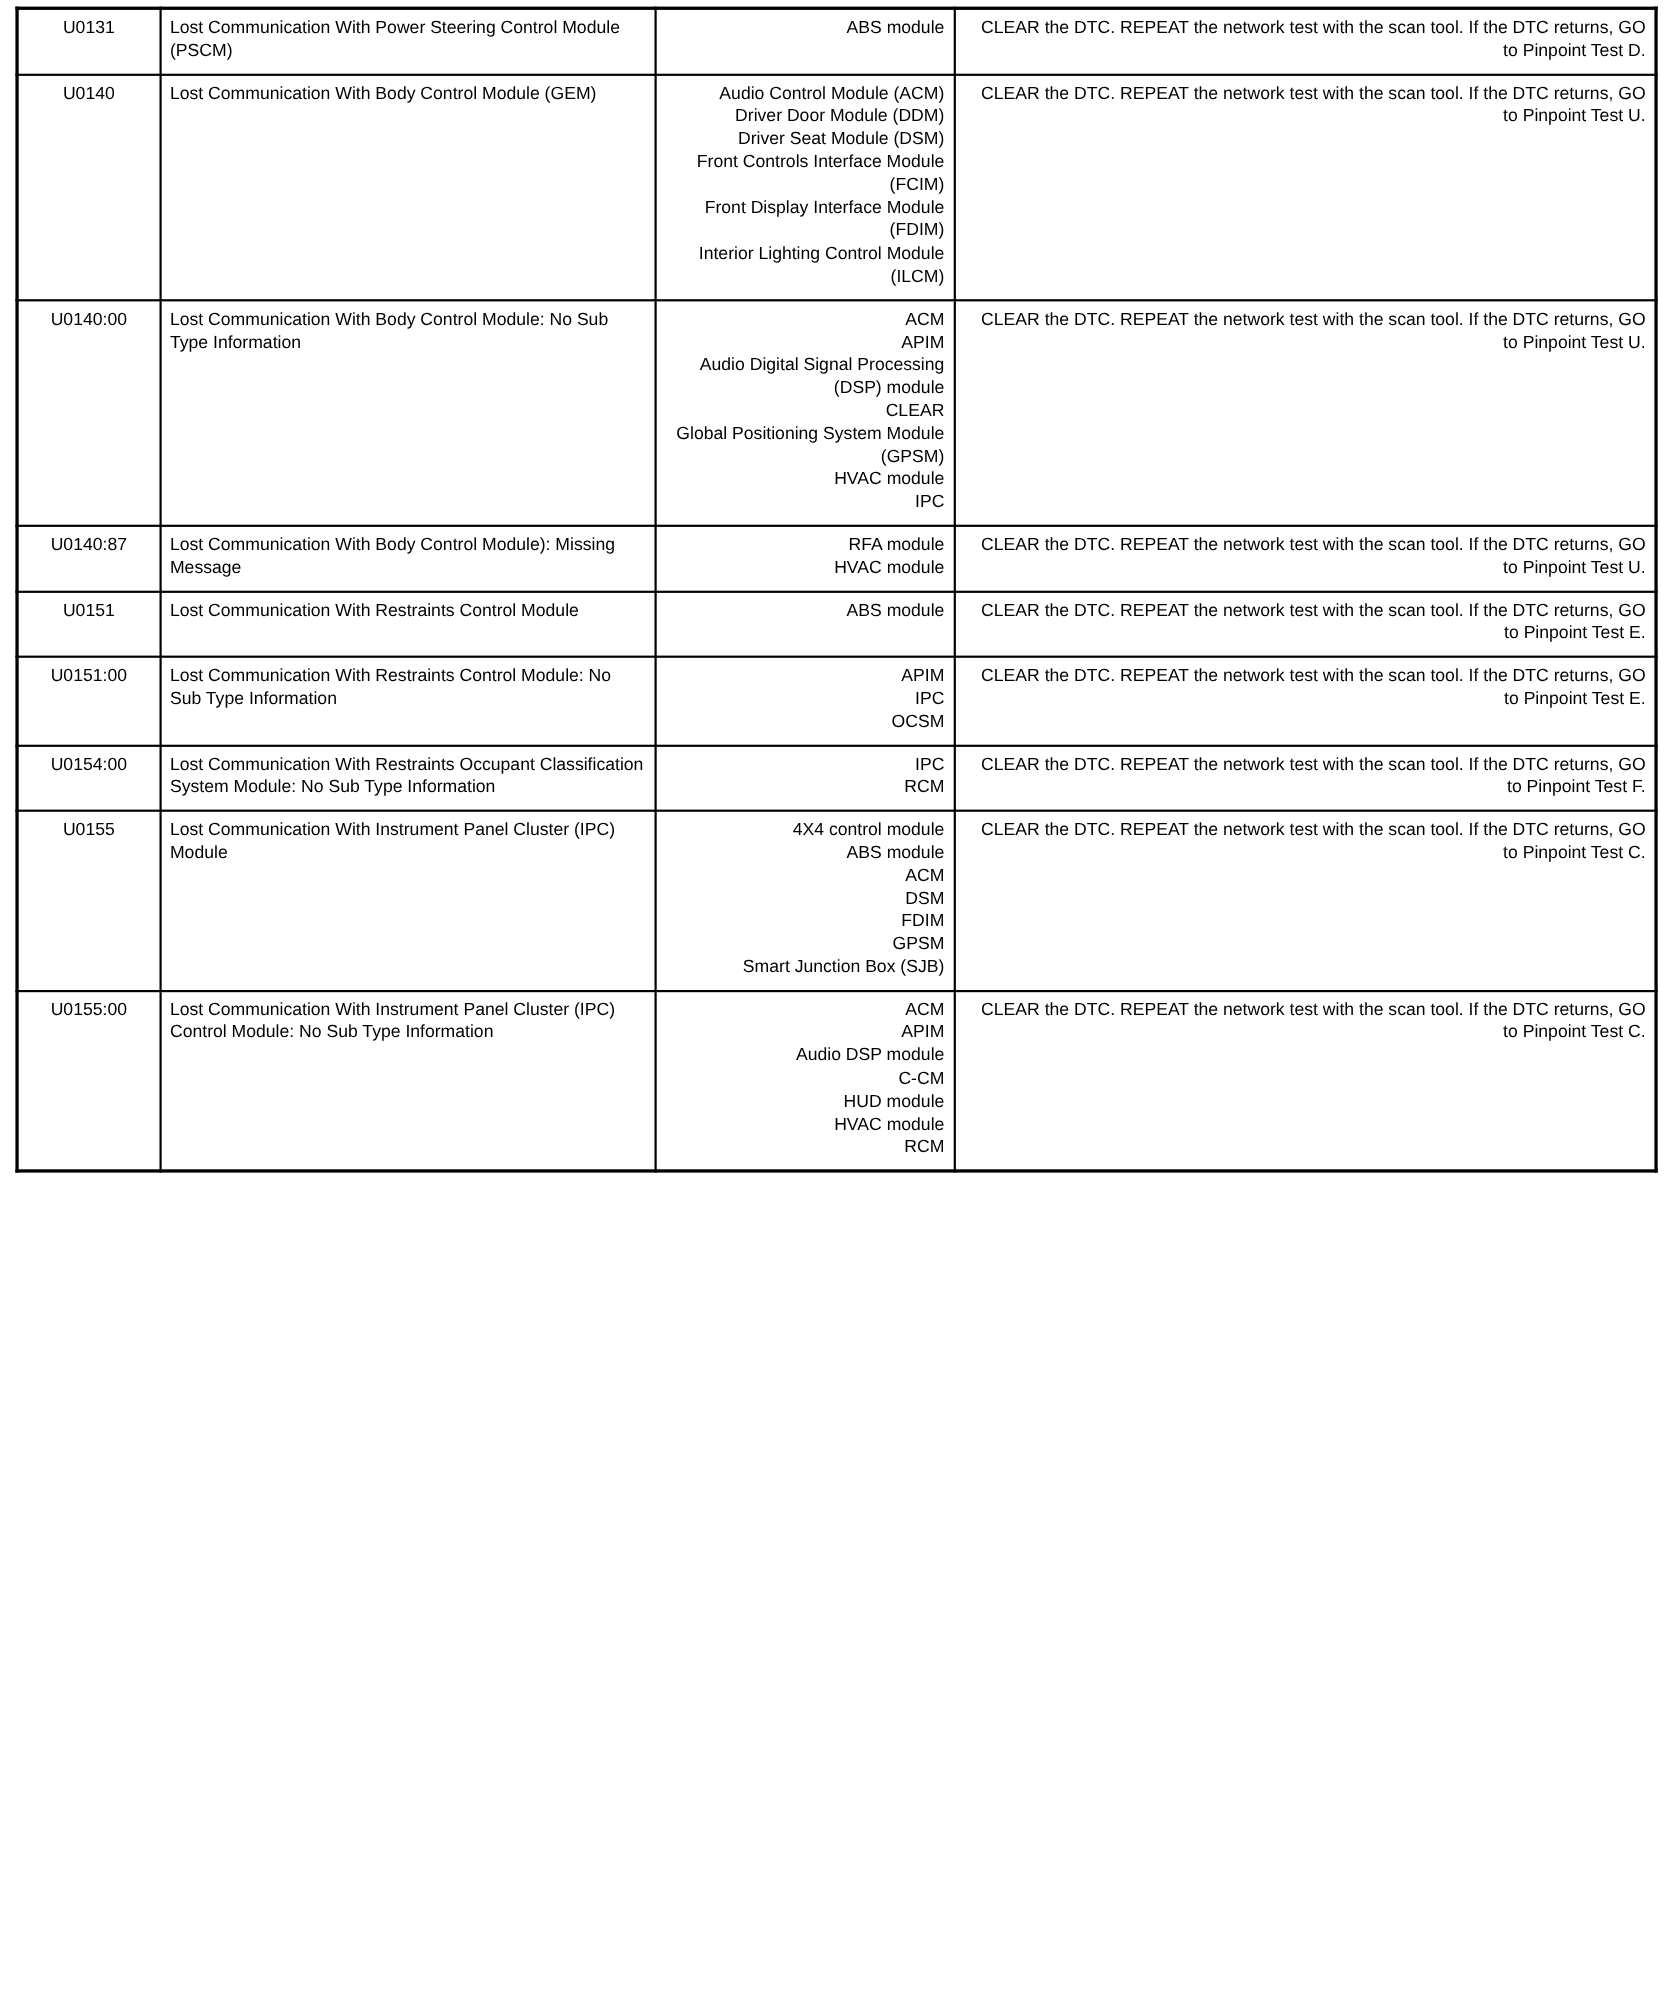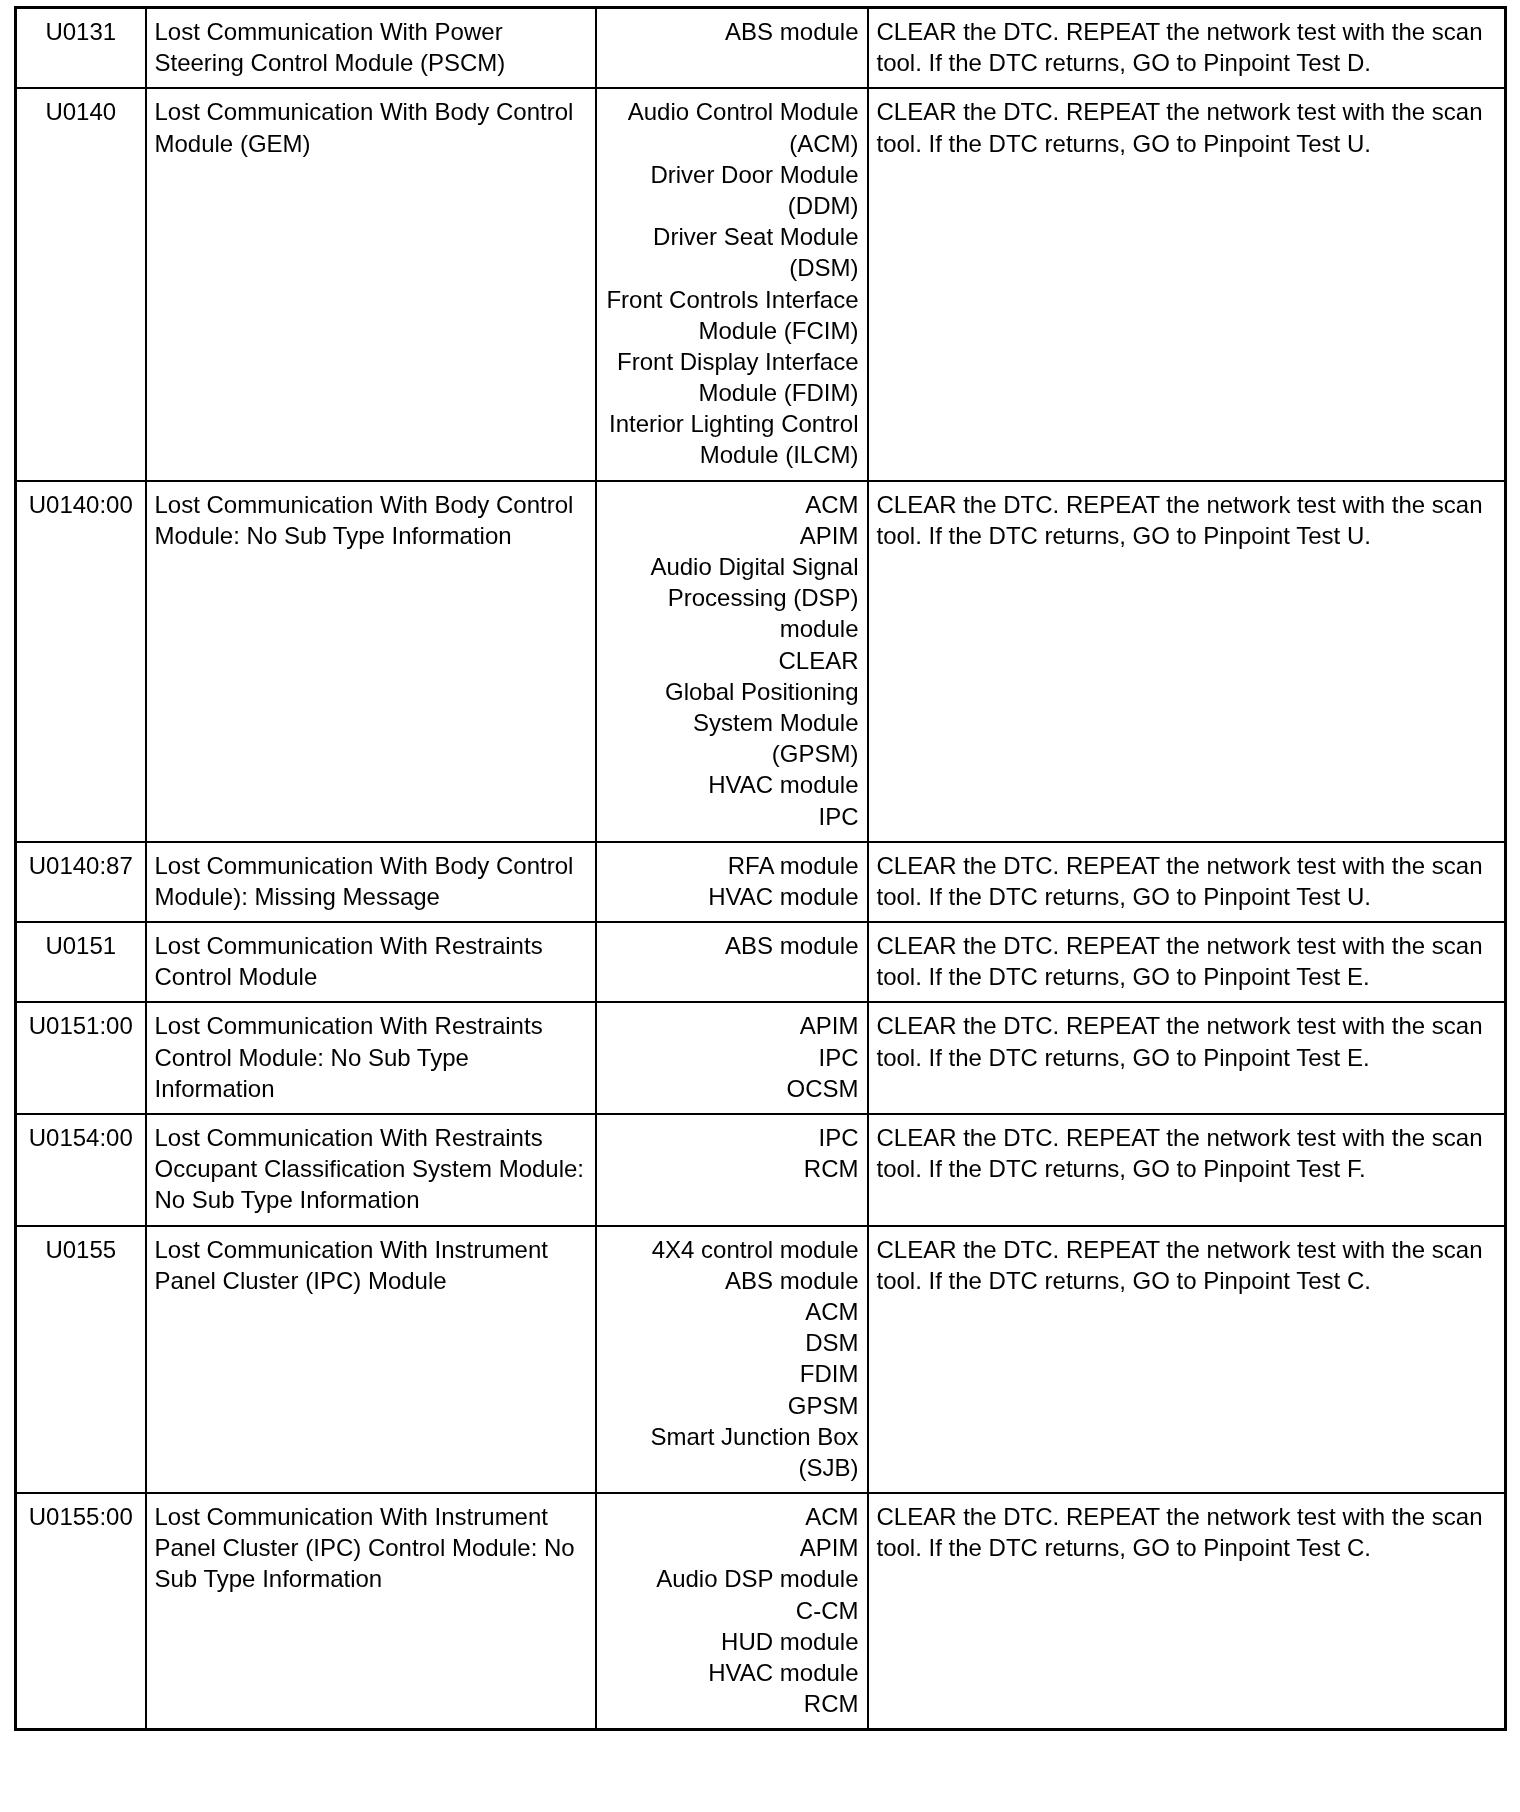--- a/index.html
+++ b/index.html
@@ -20,40 +20,40 @@
   table.dtc-table {
     border-collapse: collapse;
     table-layout: fixed;
     width: 1490px;
     border: 3px solid #000;
   }
   table.dtc-table td {
     border: 2px solid #000;
     vertical-align: top;
     padding: 7px 8px 9px 8px;
-    font-size: 24px;
+    font-size: 16px;
     line-height: 1.30;
   }
   col.c-dtc    { width: 130px; }
   col.c-desc   { width: 450px; }
   col.c-mod    { width: 272px; }
   col.c-action { width: 638px; }
 
   td.dtc {
     text-align: center;
     white-space: nowrap;
   }
   td.desc {
     text-align: left;
   }
   td.modules {
     text-align: center;
   }
   td.action {
-    text-align: left;
+    text-align: right;
   }
   .modline { display: block; text-align: right; }
 </style>
 </head>
 <body>
 
 <div class="page">
   <table class="dtc-table">
     <colgroup>
       <col class="c-dtc">

